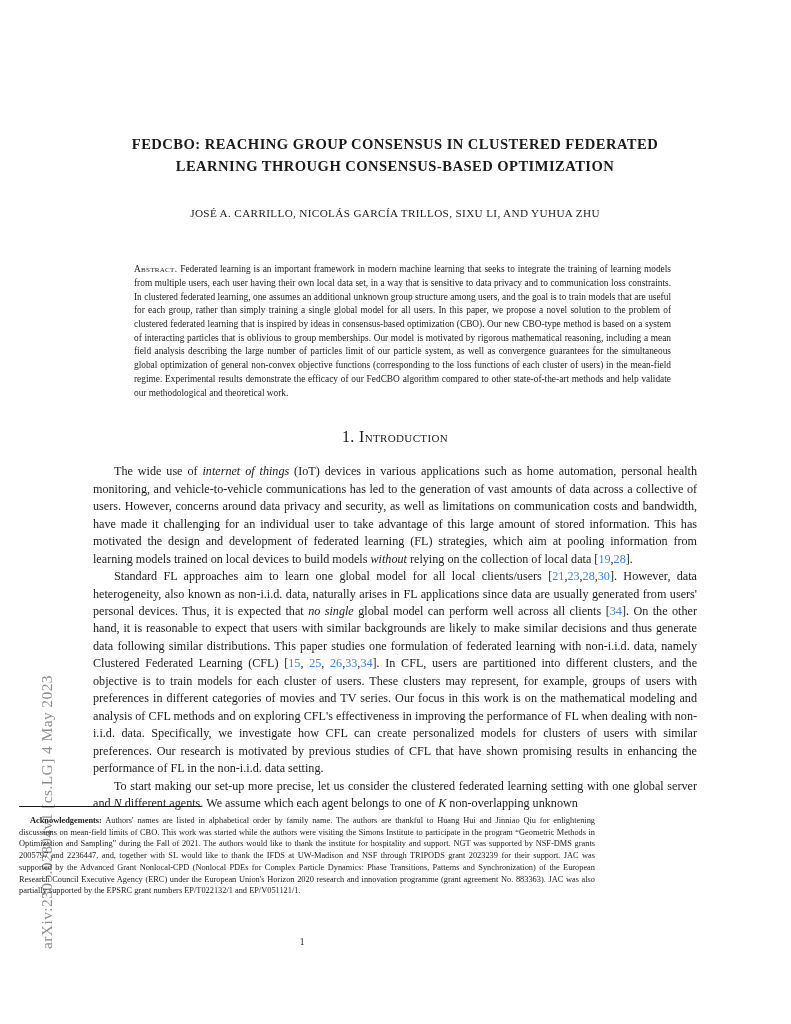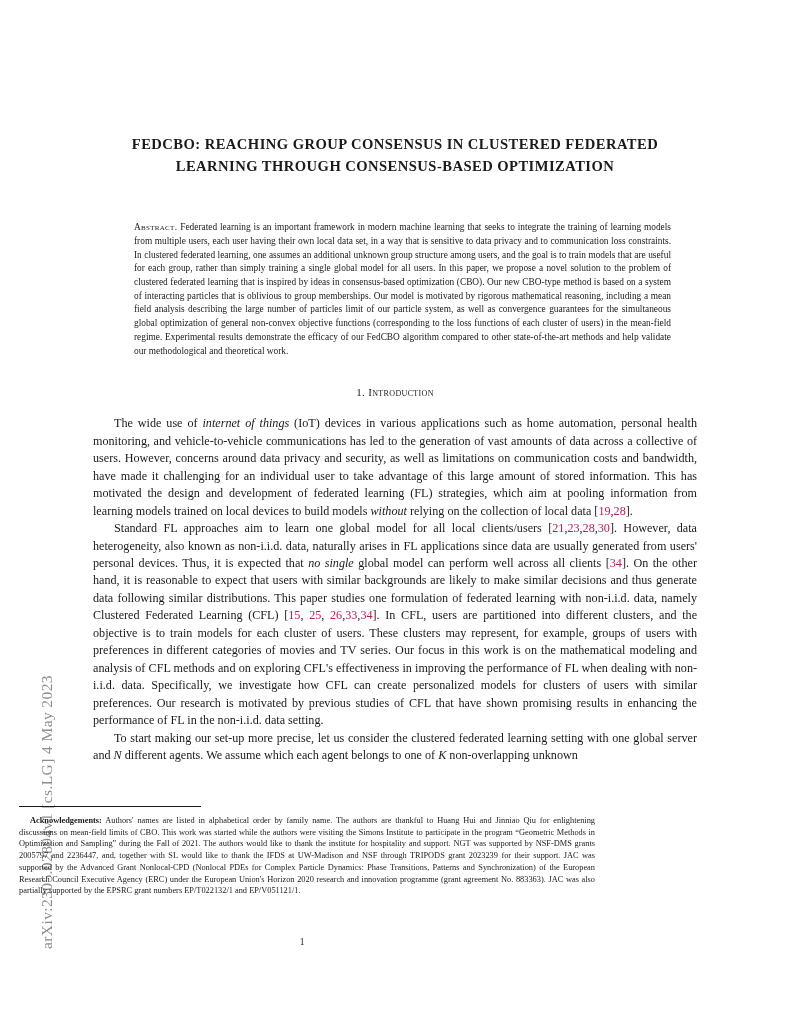--- a/index.html
+++ b/index.html
@@ -76,39 +76,39 @@
   }
   .abstract-label {
     font-variant: small-caps;
     letter-spacing: 0.3px;
   }
 
   
   .section-heading {
     margin-top: 28px;
     text-align: center;
-    font-size: 11px;
+    font-size: 16px;
     font-variant: small-caps;
     letter-spacing: 0.35px;
   }
 
   
   #body-block {
     margin-top: 17px;
     font-size: 12.15px;
     line-height: 1.438;
     text-align: justify;
     text-justify: inter-word;
   }
   #body-block p {
     margin: 0;
     text-indent: 21px;
   }
   #body-block i { }
-  .cite { color: #be185d; }
+  .cite { color: #3b82f6; }
   .mathit { font-style: italic; font-family: "Liberation Serif", serif; }
 
   
   #footnote-rule {
     position: absolute;
     left: 19px;
     top: 806px;
     width: 182px;
     height: 1px;
     background: #1a1a1a;
@@ -138,20 +138,21 @@
 </style>
 </head>
 <body>
 
 <div id="arxiv-stamp">arXiv:2305.02894v1  [cs.LG]  4 May 2023</div>
 
 <div id="page">
 
   <div id="title-block">
     <div class="paper-title">FEDCBO: REACHING GROUP CONSENSUS IN CLUSTERED FEDERATED LEARNING THROUGH CONSENSUS-BASED OPTIMIZATION</div>
+    <div class="paper-authors">JOSÉ A. CARRILLO, NICOLÁS GARCÍA TRILLOS, SIXU LI, AND YUHUA ZHU</div>
   </div>
 
   <div id="abstract-block">
     <span class="abstract-label">Abstract.</span>
     <span class="abstract-body">Federated learning is an important framework in modern machine learning that seeks to integrate the training of learning models from multiple users, each user having their own local data set, in a way that is sensitive to data privacy and to communication loss constraints. In clustered federated learning, one assumes an additional unknown group structure among users, and the goal is to train models that are useful for each group, rather than simply training a single global model for all users. In this paper, we propose a novel solution to the problem of clustered federated learning that is inspired by ideas in consensus-based optimization (CBO). Our new CBO-type method is based on a system of interacting particles that is oblivious to group memberships. Our model is motivated by rigorous mathematical reasoning, including a mean field analysis describing the large number of particles limit of our particle system, as well as convergence guarantees for the simultaneous global optimization of general non-convex objective functions (corresponding to the loss functions of each cluster of users) in the mean-field regime. Experimental results demonstrate the efficacy of our FedCBO algorithm compared to other state-of-the-art methods and help validate our methodological and theoretical work.</span>
   </div>
 
   <div class="section-heading">
     <span>1.</span>
     <span>Introduction</span>

